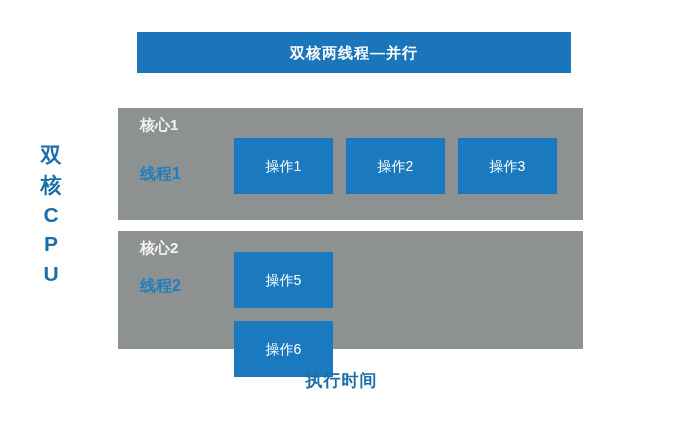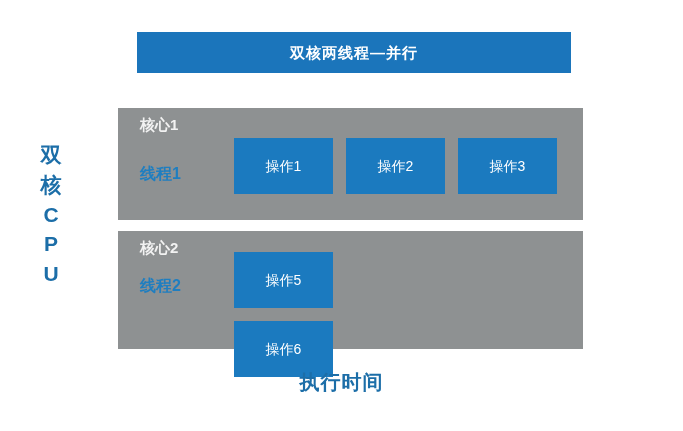--- a/index.html
+++ b/index.html
@@ -115,21 +115,21 @@
   }
 
   
   .footer-caption {
     position: absolute;
     left: 0;
     top: 372px;
     width: 683px;
     text-align: center;
     color: #1c6ea8;
-    font-size: 20px;
+    font-size: 17px;
     font-weight: bold;
     letter-spacing: 1px;
     line-height: 1;
   }
 </style>
 </head>
 <body>
 
 <div id="canvas">
 

